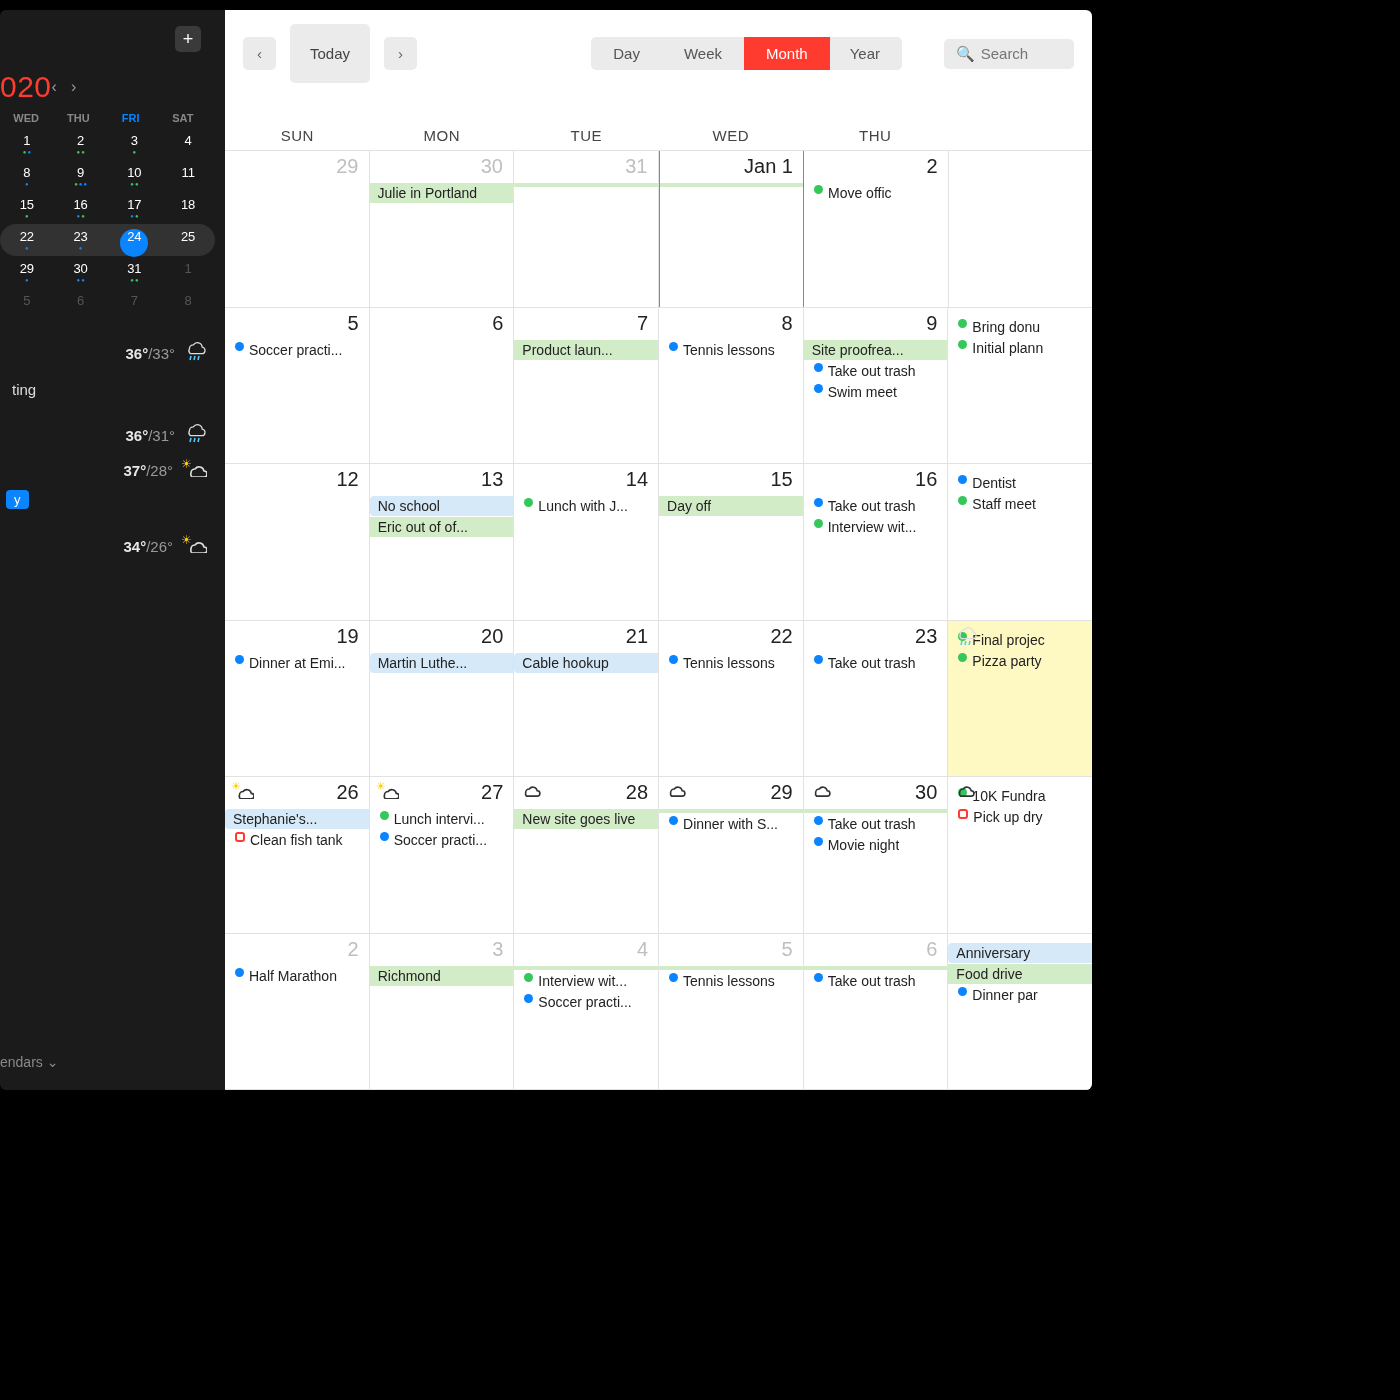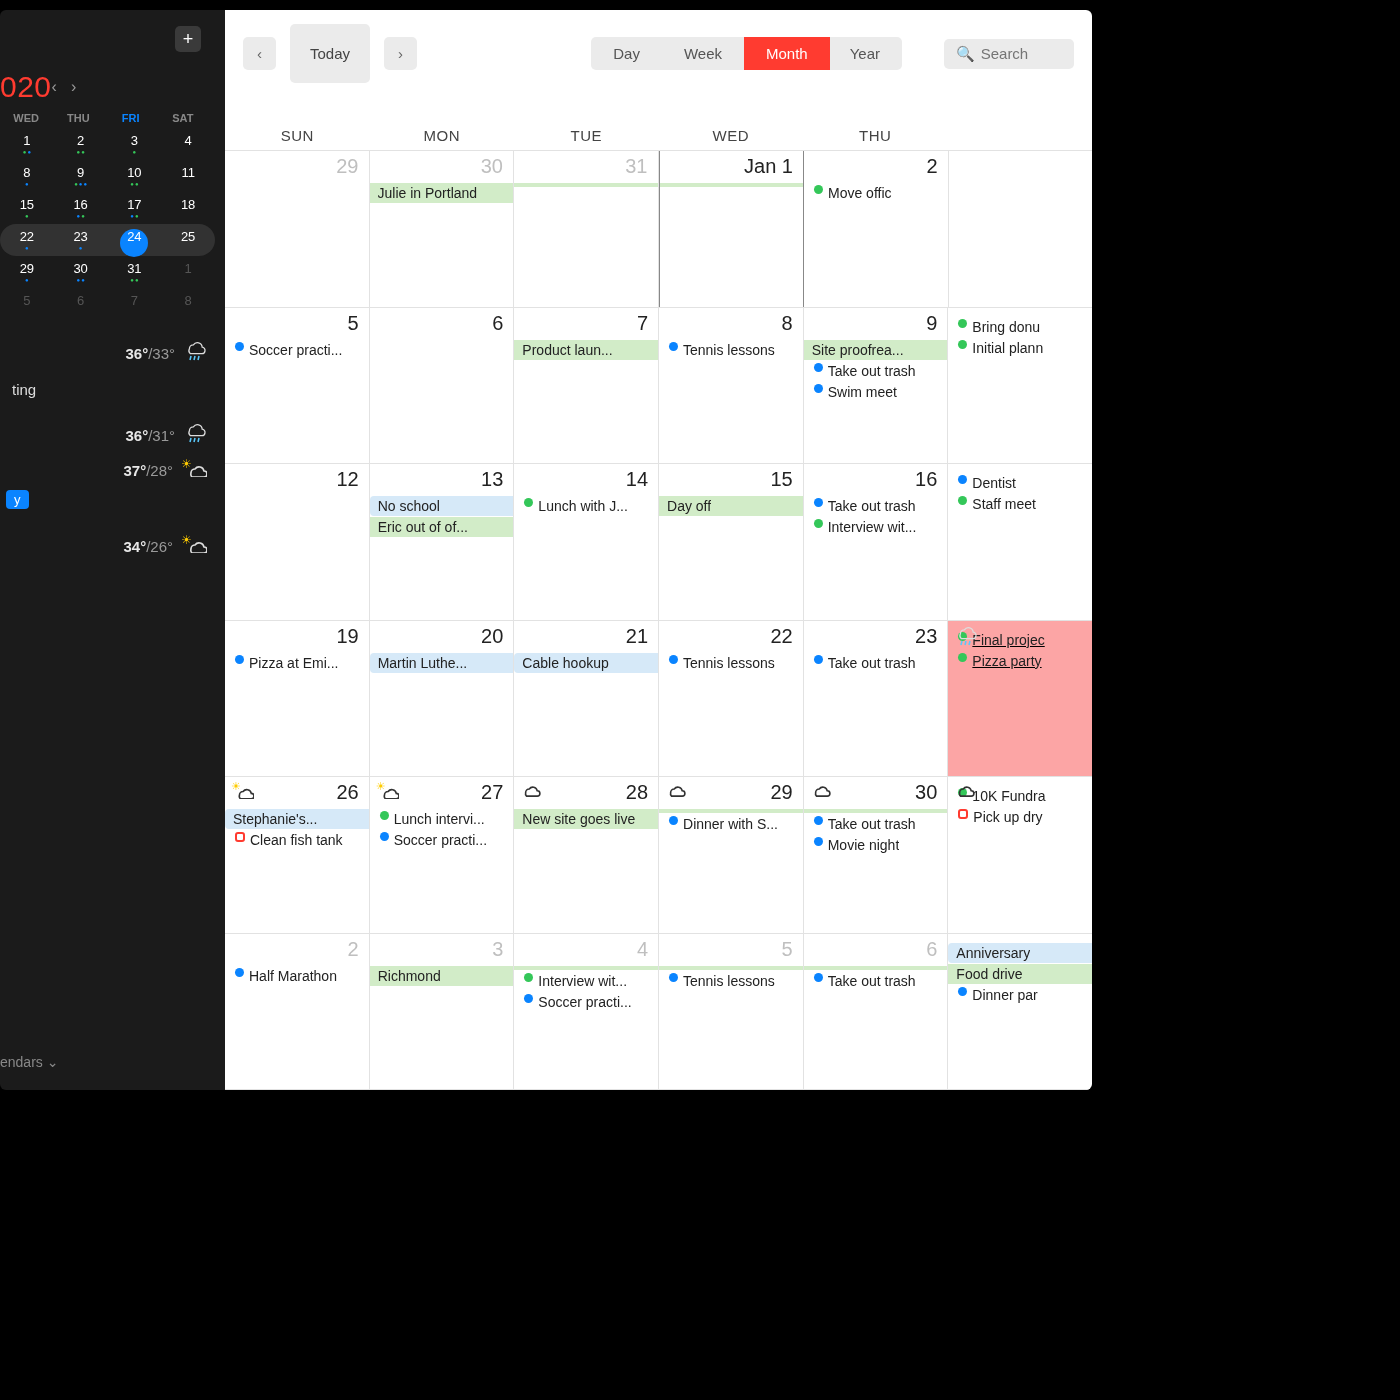--- a/index.html
+++ b/index.html
@@ -57,21 +57,21 @@
 .dnum.off { color:#bfbfbf; }
 .wx-cell { position:absolute; top:4px; left:6px; font-size:18px; color:#333; }
 .ev { font-size:14px; padding:2px 6px; margin:1px 0; border-radius:4px; white-space:nowrap; overflow:hidden; text-overflow:ellipsis; display:flex; align-items:flex-start; gap:5px; }
 .ev.bar-green { background:#d2ecc8; color:#2e6e29; margin-left:-4px; margin-right:-5px; border-radius:0; padding-left:8px; }
 .ev.bar-blue { background:#d6e9f8; color:#1a5da8; margin-left:-4px; margin-right:-5px; border-radius:0; padding-left:8px; border-radius:4px 0 0 4px;}
 .dot { width:9px; height:9px; border-radius:50%; flex-shrink:0; }
 .dot.blue { background:#0a84ff; }
 .dot.green { background:#34c759; }
 .sq { width:10px; height:10px; border:2px solid #ff3b30; border-radius:3px; flex-shrink:0; }
 .ev-txt { overflow:hidden; text-overflow:ellipsis; color:#222; }
-.fri-highlight { background:#fca5a5;text-decoration:underline; }
+.fri-highlight { background:#fef9c3; }
 </style>
 </head>
 <body>
 
 <div class="app">
 
   <div class="sidebar">
     <div class="addbtn-row">
       <div class="addbtn">+</div>
     </div>
@@ -443,21 +443,21 @@
               <span class="dot green"></span>
               <span class="ev-txt">Staff meet</span>
             </div>
           </div>
         </div>
         <div class="grow">
           <div class="gcell">
             <div class="dnum">19</div>
             <div class="ev">
               <span class="dot blue"></span>
-              <span class="ev-txt">Pizza at Emi...</span>
+              <span class="ev-txt">Dinner at Emi...</span>
             </div>
           </div>
           <div class="gcell">
             <div class="dnum">20</div>
             <div class="ev bar-blue">
               <span class="ev-txt">Martin Luthe...</span>
             </div>
           </div>
           <div class="gcell">
             <div class="dnum">21</div>

